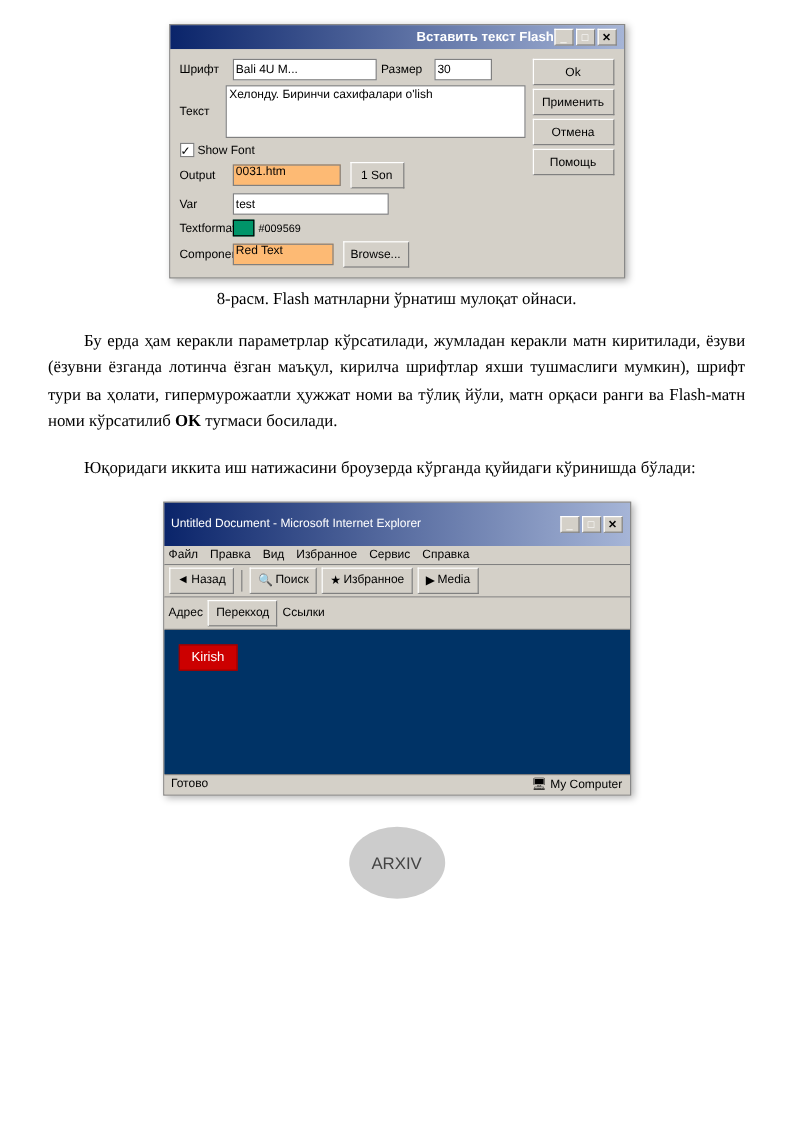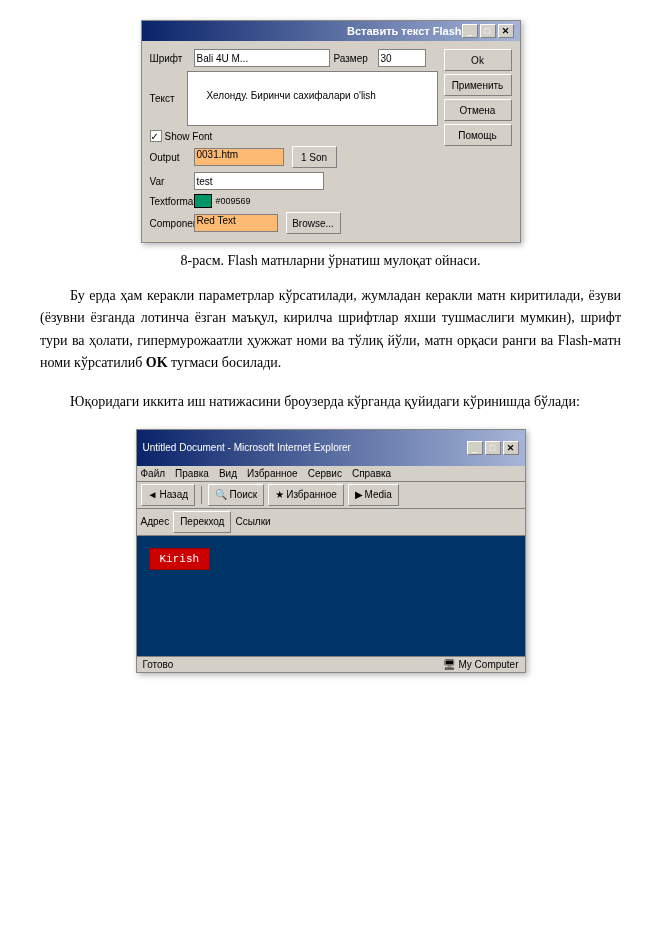--- a/index.html
+++ b/index.html
@@ -103,45 +103,45 @@
       background: #fff;
       border: 1px solid #808080;
       height: 18px;
       font-size: 10px;
       padding: 0 2px;
       display: flex;
       align-items: center;
     }
 
     .dialog-select-wide {
-      width: 136px;
+      width: 120px;
     }
 
     .dialog-select-narrow {
       width: 48px;
     }
 
     .color-box {
       width: 18px;
       height: 14px;
       border: 1px solid #000;
       display: inline-block;
     }
 
     .color-yellow { background: #FFFF00; }
     .color-pink { background: #FF0CCC; }
 
     .dialog-textarea {
       width: 100%;
-      height: 55px;
+      height: 44px;
       background: #fff;
       border: 1px solid #808080;
       font-size: 10px;
       font-family: Arial, sans-serif;
-      padding: 18px;
+      padding: 2px;
       overflow: auto;
     }
 
     .dialog-checkbox-row {
       display: flex;
       align-items: center;
       gap: 3px;
       font-size: 10px;
       font-family: Arial, sans-serif;
     }
@@ -288,21 +288,21 @@
       background: #003366;
       padding: 12px;
       min-height: 120px;
       position: relative;
     }
 
     .browser-flash-btn {
       background: #cc0000;
       color: #fff;
       font-size: 11px;
-      font-family: Liberation Mono, monospace;
+      font-family: Liberation Sans, sans-serif;
       padding: 4px 10px;
       border: 1px solid #990000;
       cursor: pointer;
       display: inline-block;
       margin-bottom: 8px;
     }
 
     .browser-link {
       color: #00ccff;
       font-size: 12px;
@@ -503,14 +503,19 @@
 
     <div class="browser-statusbar">
       <span>Готово</span>
       <span>
         <span>🖥</span>
         <span>My Computer</span>
       </span>
     </div>
   </div>
 
+  <div class="arxiv-logo-area">
+    <div class="arxiv-logo">
+      <span style="font-size:14px; color:#444; font-family:Arial;">ARXIV</span>
+    </div>
+  </div>
 
 </div>
 
 </body></html>

